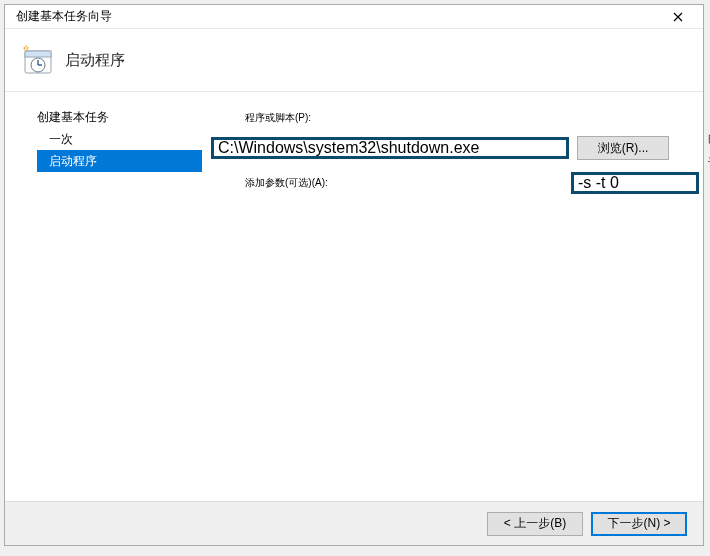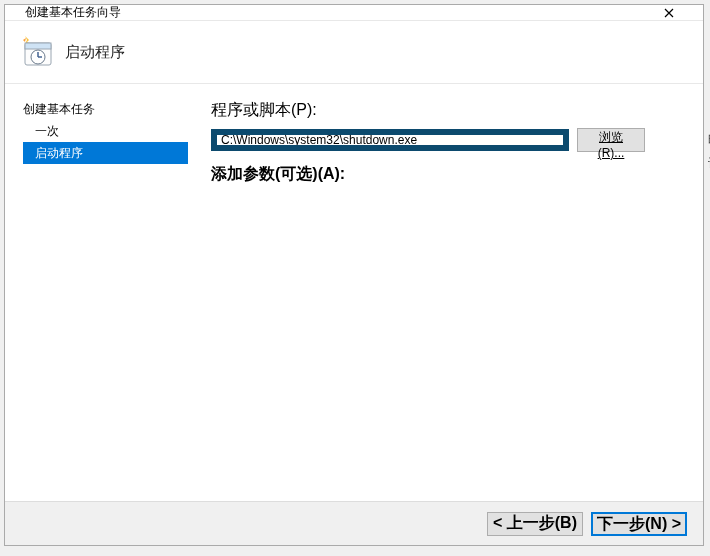--- a/index.html
+++ b/index.html
@@ -1,42 +1,42 @@
 <!DOCTYPE html>
 <html><head>
   <meta charset="utf-8">
   <style>
     * { box-sizing: border-box; margin: 0; padding: 0; }
     body { font-family: "Microsoft YaHei", "Segoe UI", sans-serif; font-size: 12px; width: 710px; height: 556px; background: #f0f0f0; overflow: hidden; }
     .win { width: 700px; height: 542px; margin: 4px; background: #fff; border: 1px solid #aaa; display: flex; flex-direction: column; position: relative; }
-    .titlebar { height: 16px; display: flex; align-items: center; padding: 0 16px; border-bottom: 1px solid #e8e8e8; }
+    .titlebar { height: 24px; display: flex; align-items: center; padding: 0 7px; border-bottom: 1px solid #e8e8e8; }
     .titlebar-text { flex: 1; font-size: 12px; padding-left: 4px; }
     .close { width: 36px; height: 22px; display: flex; align-items: center; justify-content: center; cursor: pointer; }
     .close svg { width: 10px; height: 10px; }
     .header { height: 62px; background: #fff; display: flex; align-items: center; padding-left: 14px; gap: 12px; }
     .icon-box { width: 34px; height: 34px; position: relative; }
     .page-title { font-size: 15px; color: #222; }
     .body { flex: 1; display: flex; background: #fff; border-top: 1px solid #e8e8e8; }
-    .sidebar { width: 186px; padding: 14px 0 0 18px; }
+    .sidebar { width: 186px; padding: 14px 0 0 32px; }
     .sb-item { height: 22px; line-height: 22px; font-size: 12px; cursor: default; }
     .sb-sub { padding-left: 12px; }
     .sb-selected { background: #0078d7; color: #fff; margin-left: -0px; padding-left: 12px; width: 165px; }
     .content { flex: 1; padding: 14px 20px 0 20px; position: relative; }
     .row { display: flex; align-items: center; margin-bottom: 6px; min-height: 24px; }
-    .lbl { font-size: 16px; }
+    .lbl { font-size: 10px; margin-left: 34px; }
     .input-row { display: flex; align-items: center; gap: 8px; margin-bottom: 12px; }
-    .txt { height: 22px; border: 6px solid #0c4a6e; padding: 0 4px; font-size: 12px; font-family: inherit; outline: none; }
+    .txt { height: 22px; border: 3px solid #0c4a6e; padding: 0 4px; font-size: 16px; font-family: inherit; outline: none; }
     .txt-path { width: 358px; }
     .btn { height: 24px; background: #e1e1e1; border: 1px solid #adadad; font-size: 12px; cursor: pointer; font-family: inherit; padding: 0 8px; }
-    .btn-browse { width: 68px; text-decoration: underline; }
+    .btn-browse { width: 92px; }
     .line2 { display: flex; align-items: center; margin-bottom: 10px; }
-    .line2-lbl { width: 326px; font-weight: bold; }
+    .line2-lbl { width: 326px; }
     .txt-arg { width: 128px; }
     .footer { height: 44px; border-top: 1px solid #ddd; display: flex; justify-content: flex-end; align-items: center; padding-right: 16px; gap: 8px; background: #f0f0f0; }
-    .btn-nav { width: 96px; height: 24px; background: #e1e1e1; border: 1px solid #adadad; font-size: 16px; cursor: pointer; font-family: inherit; font-weight: bold; }
+    .btn-nav { width: 96px; height: 24px; background: #e1e1e1; border: 1px solid #adadad; font-size: 12px; cursor: pointer; font-family: inherit; }
     .btn-default { border: 2px solid #0078d7; text-align: center; }
     .right-stub { position: absolute; right: -10px; top: 130px; font-size: 12px; color: #333; display:flex; flex-direction:column; gap:8px;}
   </style>
 </head>
 <body>
 
 <div class="win">
   <div class="titlebar">
     <span class="titlebar-text">创建基本任务向导</span>
     <div class="close">
@@ -73,20 +73,21 @@
     <div class="content">
       <div class="row">
           <span class="lbl">程序或脚本(P):</span>
         </div>
       <div class="input-row">
         <input class="txt txt-path" type="text" value="C:\Windows\system32\shutdown.exe" style="">
         <button class="btn btn-browse">浏览(R)...</button>
       </div>
       <div class="line2">
         <span class="lbl line2-lbl">添加参数(可选)(A):</span>
+        <input class="txt txt-arg" type="text" value="-s -t 0" style="">
       </div>
     </div>
   </div>
 
   <div class="footer">
     <button class="btn-nav">&lt; 上一步(B)</button>
     <button class="btn-nav btn-default">下一步(N) &gt;</button>
   </div>
 </div>
 

